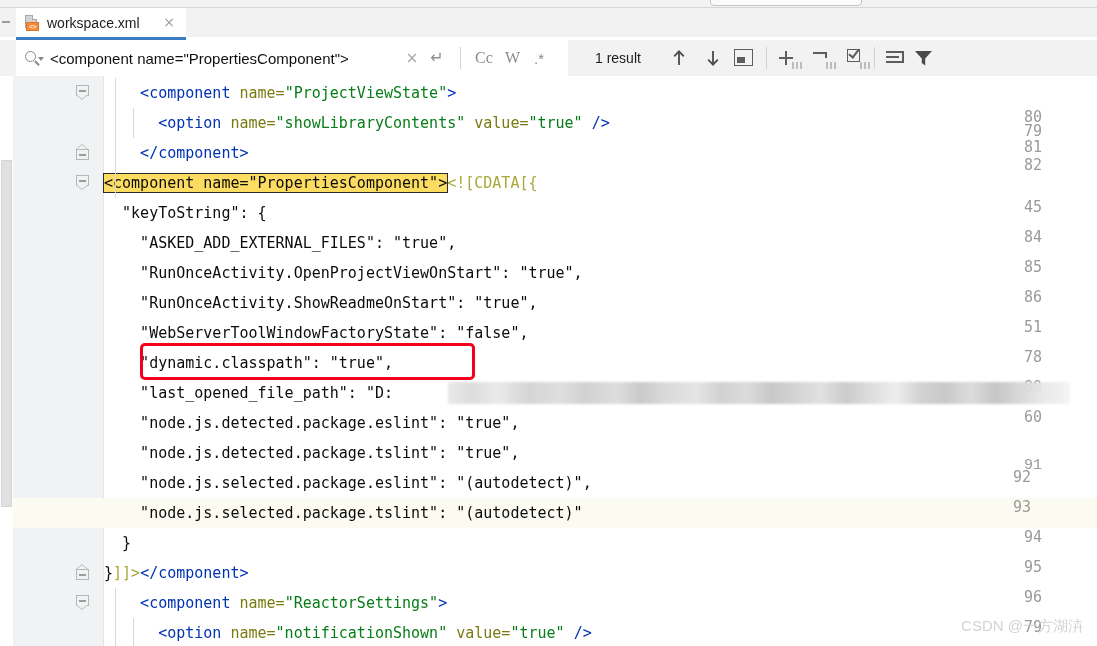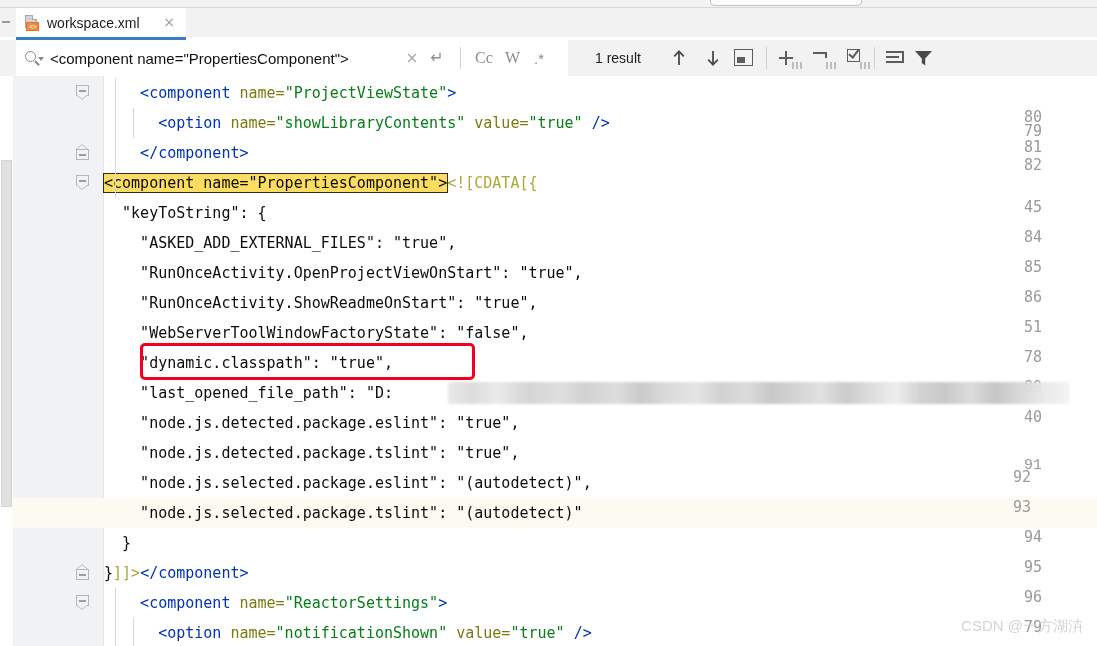--- a/index.html
+++ b/index.html
@@ -377,21 +377,21 @@
         <div class="lnum" style="top: 32px;">80</div>
         <div class="lnum" style="top: 62px;">81</div>
         <div class="lnum" style="top: 80px;">82</div>
         <div class="lnum" style="top: 122px;">45</div>
         <div class="lnum" style="top: 152px;">84</div>
         <div class="lnum" style="top: 182px;">85</div>
         <div class="lnum" style="top: 212px;">86</div>
         <div class="lnum" style="top: 242px;">51</div>
         <div class="lnum" style="top: 272px;">78</div>
         <div class="lnum" style="top: 302px;">89</div>
-        <div class="lnum" style="top: 332px;">40</div>
+        <div class="lnum" style="top: 332px;">60</div>
         <div class="lnum" style="top: 381px; font-family: Liberation Mono, monospace;">91</div>
         <div class="lnum" style="top: 392px; text-align: center;">92</div>
         <div class="lnum" style="top: 422px; text-align: center;">93</div>
         <div class="lnum" style="top: 452px;">94</div>
         <div class="lnum" style="top: 482px;">95</div>
         <div class="lnum" style="top: 512px;">96</div>
         <div class="lnum" style="top: 542px;">79</div>
       </div>
     <div id="folds">
         <div class="fold down" style="top: 9px;">

